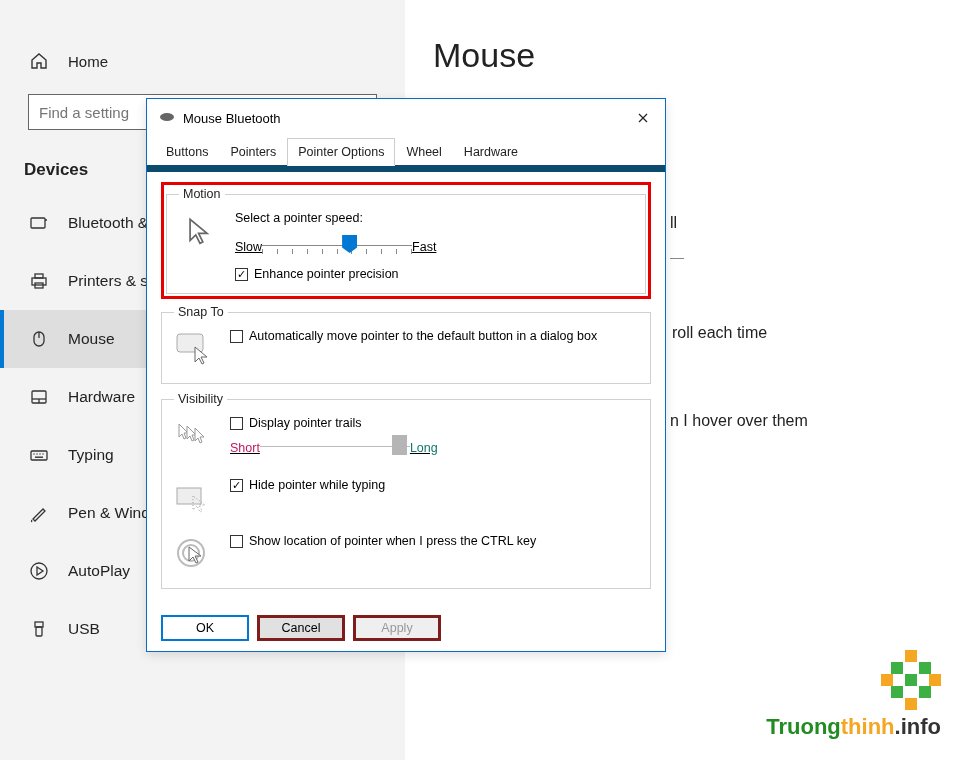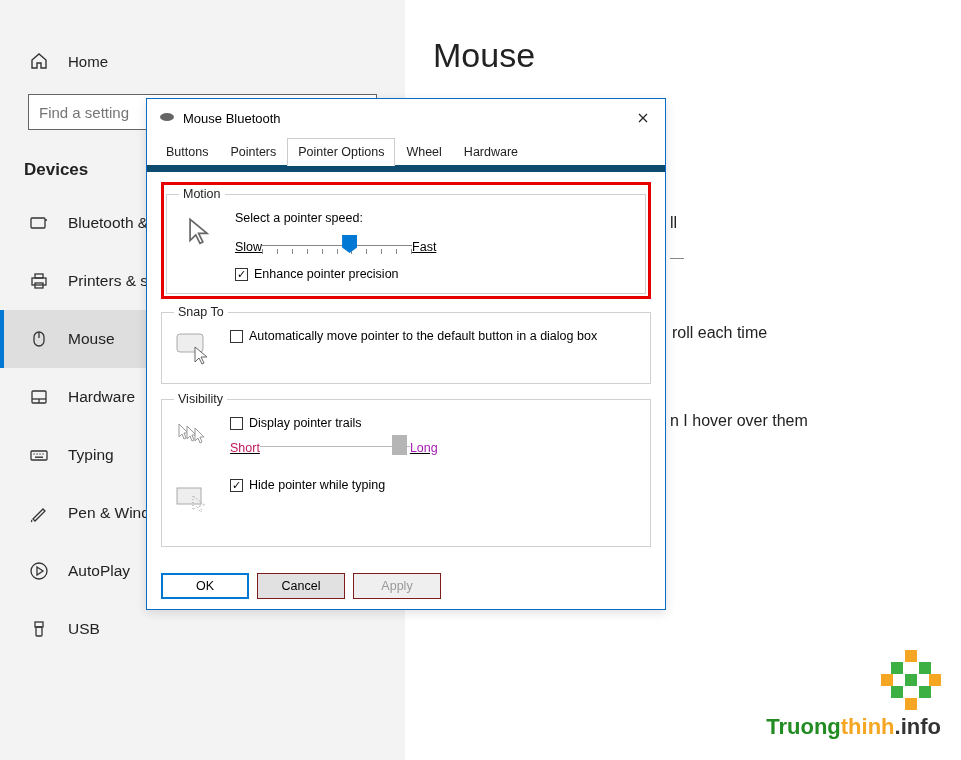--- a/index.html
+++ b/index.html
@@ -49,21 +49,21 @@
   .slider-track .track-line { position:absolute; left:0; right:0; top:8px; border-top:1px solid #888;}
   .slider-track .ticks { position:absolute; left:0; right:0; top:12px; display:flex; justify-content:space-between;}
   .slider-track .ticks span { width:1px; height:5px; background:#888; display:block;}
   .slider-thumb { position:absolute; top:-2px; width:15px; height:18px; background:#0078d4; }
   .slider-thumb.blue { left:80px; clip-path: polygon(0 0,100% 0,100% 70%,50% 100%,0 70%); }
   .slider-thumb.gray { background:#b5b5b5; left:132px; top:-3px; height:20px;}
   .slider-track.disabled .track-line { border-color:#bbb;}
   .chk { display:flex; align-items:center; gap:6px; font-size:12.5px; }
   .chk .box { width:13px; height:13px; border:1px solid #333; display:flex; align-items:center; justify-content:center; font-size:11px; line-height:1; background:#fff;}
   .dlg-buttons { display:flex; justify-content:flex-start; gap:8px; padding:10px 14px; }
-  .dlg-buttons button { width:88px; height:26px; font-size:12.5px; border:1px solid #7f1d1d; background:#e1e1e1; cursor:pointer;}
+  .dlg-buttons button { width:88px; height:26px; font-size:12.5px; border:3px solid #7f1d1d; background:#e1e1e1; cursor:pointer;}
   .dlg-buttons button.primary { border:2px solid #0078d4; background:#fff;}
   .dlg-buttons button.disabled { color:#999; background:#efefef;}
 
   
   .watermark { position:absolute; right:20px; bottom:20px; text-align:right; }
   .watermark .logo { width:60px; height:60px; margin-left:auto; position:relative; }
   .watermark .sq { position:absolute; width:12px; height:12px; }
   .watermark .txt { font-size:22px; font-weight:700; color:#228b22; margin-top:4px;}
   .watermark .txt .o { color:#f5a623;}
 </style>
@@ -271,21 +271,21 @@
           <label class="chk">
             <span class="box"></span>
             <span>Display pointer trails</span>
           </label>
           <div class="slider-row" style="margin-top:8px;">
             <span style="color:#be185d;">Short</span>
             <div class="slider-track disabled">
               <div class="track-line"></div>
               <div class="slider-thumb gray"></div>
             </div>
-            <span style="color:#a21caf;">Long</span>
+            <span style="color:#0f766e;">Long</span>
           </div>
         </div>
       </div>
 
       <div class="row" style="margin-bottom:14px;">
         <div class="big-icon">
           <svg width="40" height="30" viewBox="0 0 40 30">
               <rect x="2" y="4" width="24" height="16" fill="#eee" stroke="#aaa"></rect>
               <g stroke="#999" stroke-dasharray="1 2">
                 <path d="M18 12 L18 26 L22 22 L25 28 L27 27 L24 21 L30 21 Z" fill="none"></path>
@@ -293,20 +293,35 @@
             </svg>
         </div>
         <div class="stack">
           <label class="chk">
             <span class="box">✓</span>
             <span>Hide pointer while typing</span>
           </label>
         </div>
       </div>
 
+      <div class="row">
+        <div class="big-icon">
+          <svg width="40" height="36" viewBox="0 0 40 36">
+              <circle cx="16" cy="16" r="13" fill="none" stroke="#bbb" stroke-width="2"></circle>
+              <circle cx="16" cy="16" r="8" fill="none" stroke="#bbb" stroke-width="2"></circle>
+              <path d="M14 10 L14 24 L18 20 L21 26 L23 25 L20 19 L26 19 Z" fill="#fff" stroke="#666"></path>
+            </svg>
+        </div>
+        <div class="stack">
+          <label class="chk">
+            <span class="box"></span>
+            <span>Show location of pointer when I press the CTRL key</span>
+          </label>
+        </div>
+      </div>
     </fieldset>
   </div>
 
   <div class="dlg-buttons">
     <button class="primary">OK</button>
     <button>Cancel</button>
     <button class="disabled">Apply</button>
   </div>
 </div>
 

